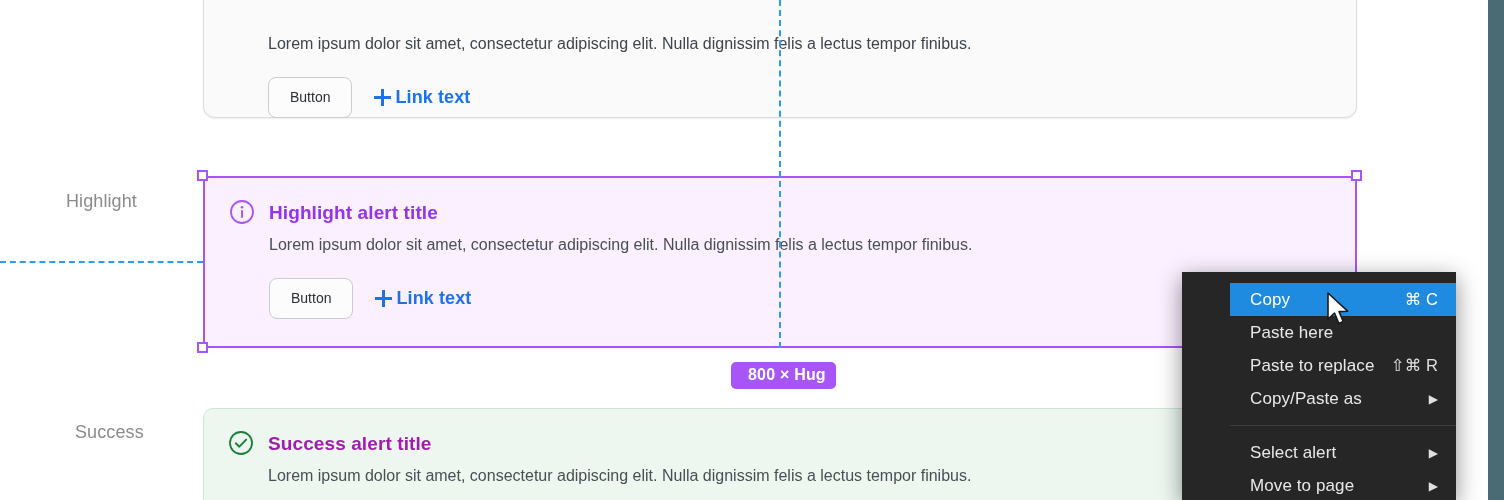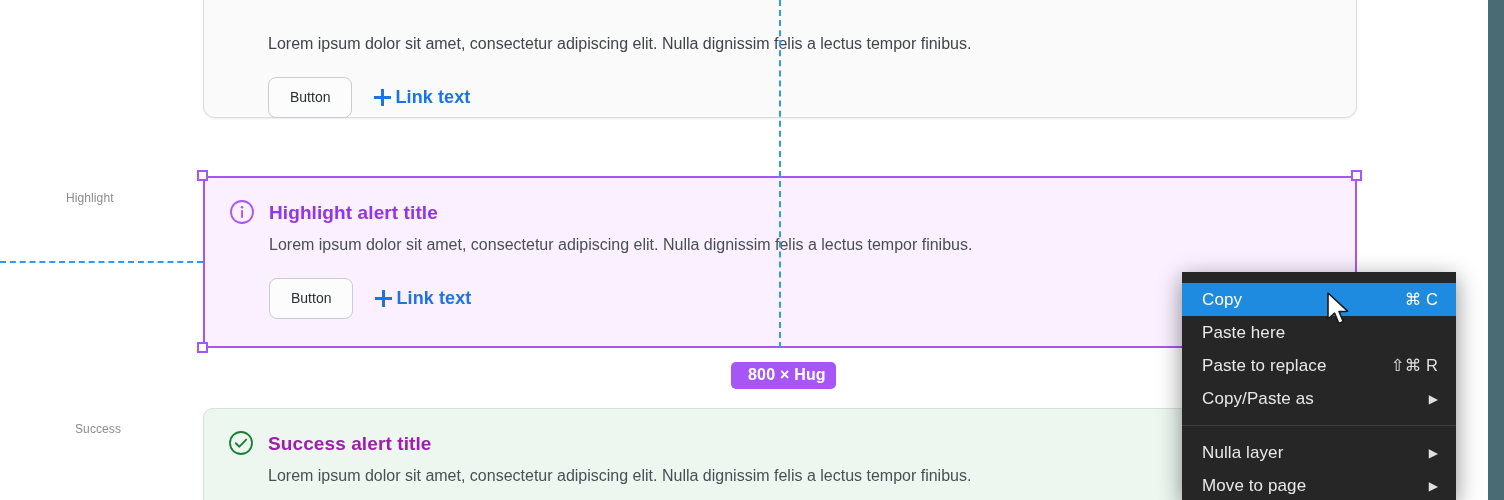--- a/index.html
+++ b/index.html
@@ -8,21 +8,21 @@
     font-family:"Liberation Sans", sans-serif;
     background:#ffffff;
     position:relative;
     -webkit-font-smoothing:antialiased;
   }
   .canvas { position:absolute; inset:0; background:#ffffff; overflow:hidden; }
 
   
   .row-label {
     position:absolute;
-    font-size:12px;
+    font-size:18px;
     color:#8b8b8b;
     letter-spacing:.1px;
     white-space:nowrap;
   }
   #label-highlight { left:66px; top:191px; }
   #label-success   { left:75px; top:422px; }
 
   
   .alert {
     position:absolute;
@@ -132,20 +132,21 @@
   }
 
   
   .ctx-menu {
     position:absolute; left:1182px; top:272px;
     width:274px; height:228px;
     background:#262626;
     box-shadow:0 6px 22px rgba(0,0,0,.45);
     z-index:20; padding-top:11px;
     overflow:hidden;
+    padding-left:48px;
   }
   .ctx-item {
     display:flex; align-items:center;
     height:33px; padding:0 18px 0 20px;
     color:#e8e8e8; font-size:17px; cursor:default;
     letter-spacing:.1px;
   }
   .ctx-item.selected { background:#1e8ae0; color:#ffffff; }
   .ctx-label { flex:1 1 auto; white-space:nowrap; }
   .ctx-shortcut { color:#e0e0e0; font-size:16.5px; white-space:nowrap; }
@@ -246,21 +247,21 @@
     <div class="ctx-item">
       <span class="ctx-label">Paste to replace</span>
       <span class="ctx-shortcut">⇧⌘ R</span>
     </div>
     <div class="ctx-item">
       <span class="ctx-label">Copy/Paste as</span>
       <span class="ctx-arrow">▶</span>
     </div>
     <div class="ctx-sep"></div>
     <div class="ctx-item">
-      <span class="ctx-label">Nulla layer</span>
+      <span class="ctx-label">Select alert</span>
       <span class="ctx-arrow">▶</span>
     </div>
     <div class="ctx-item">
       <span class="ctx-label">Move to page</span>
       <span class="ctx-arrow">▶</span>
     </div>
   </div>
 
   <span class="cursor">
     <svg width="26" height="36" viewBox="0 0 26 36">

